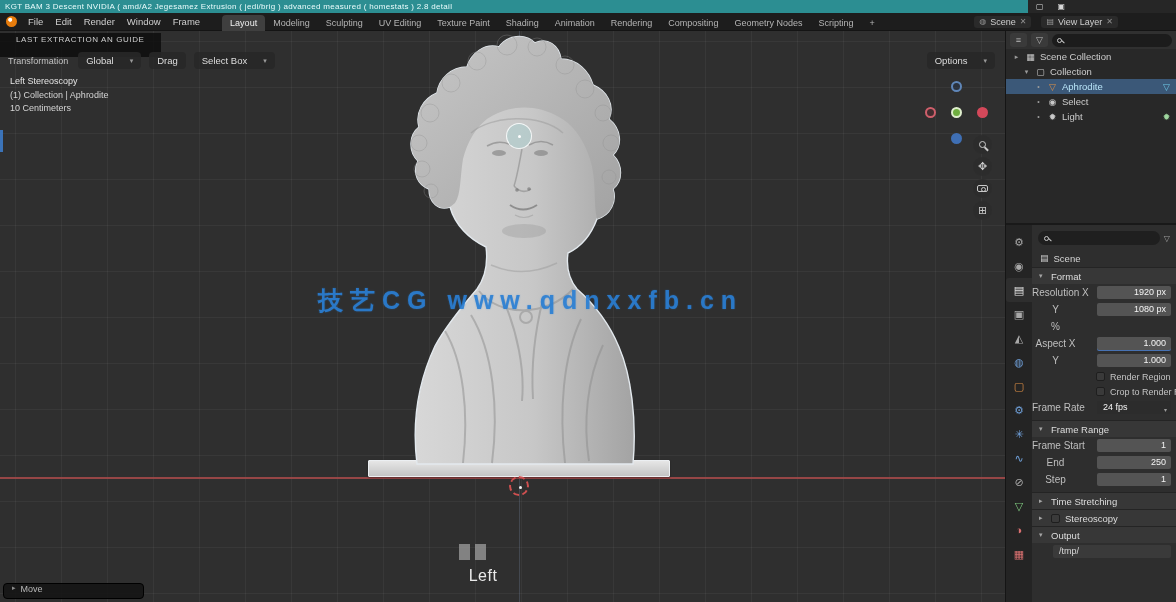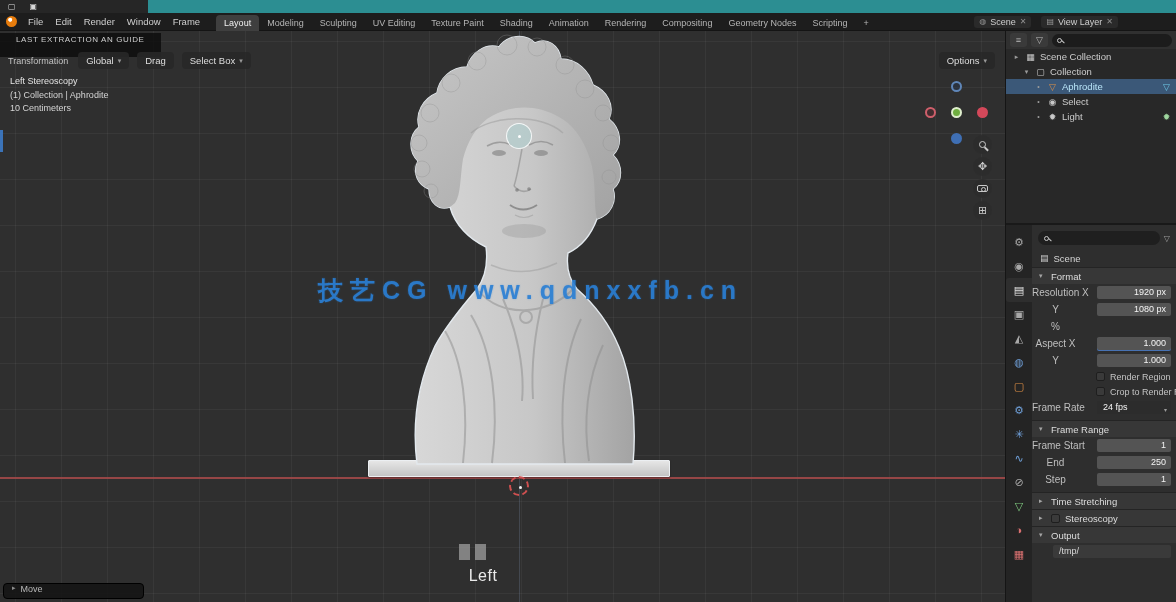--- a/index.html
+++ b/index.html
@@ -15,21 +15,21 @@
   .tb-right { width:148px; height:13px; background:#262626; display:flex;
     align-items:center; gap:14px; padding-left:8px; }
   .tb-btn { font-size:8px; color:#d8d8d8; cursor:default; }
 
   
   .menu-bar { position:absolute; top:13px; left:0; width:1176px; height:18px;
     background:#1d1d1d; display:flex; align-items:center; border-bottom:1px solid #141414; }
   .blender-logo { width:11px; height:11px; border-radius:50%; margin:0 5px 0 6px;
     background:radial-gradient(circle at 38% 34%, #ffffff 0 1.6px, #e87d0d 2.4px 100%); }
   .menu-item { font-size:9.5px; color:#cfcfcf; padding:0 6px; line-height:17px; }
-  .ws-tabs { display:flex; margin-left:10px; height:18px; align-items:flex-end; }
+  .ws-tabs { display:flex; margin-left:16px; height:18px; align-items:flex-end; }
   .ws-tab { font-size:9px; color:#b5b5b5; padding:0 8px; line-height:16px; height:16px;
     border-radius:4px 4px 0 0; white-space:nowrap; }
   .ws-tab.active { background:#3f3f3f; color:#efefef; }
   .mb-right { margin-left:auto; margin-right:58px; display:flex; align-items:center; gap:10px; }
   .mb-widget { display:flex; align-items:center; gap:4px; font-size:9px; color:#cfcfcf;
     background:#2a2a2a; border-radius:3px; padding:1px 5px; }
   .mb-ic { font-size:8px; color:#9f9f9f; }
   .mb-x { font-size:8px; color:#8f8f8f; }
 
   
@@ -42,21 +42,21 @@
       linear-gradient(90deg, rgba(255,255,255,.045) 1px, transparent 1px);
     background-size:46px 46px; background-position:15px 10px; overflow:hidden; }
 
   .vp-caption { position:absolute; top:2px; left:0; height:24px; line-height:14px;
     background:rgba(12,12,12,.82); color:#cfcfcf; font-size:8px; padding:0 16px;
     letter-spacing:.6px; }
 
   .vp-toolbar { position:absolute; top:21px; left:8px; display:flex; gap:8px; align-items:center; }
   .vp-mode-label { font-size:9px; color:#c2c2c2; margin-right:2px; }
   .vp-widget { background:rgba(40,40,40,.88); border-radius:4px; height:17px;
-    display:flex; align-items:center; gap:4px; padding:0 8px; font-size:9.5px; color:#dedede; }
+    display:flex; align-items:center; gap:16px; padding:0 8px; font-size:9.5px; color:#dedede; }
   .vp-chev { font-size:7px; color:#9a9a9a; }
   .vp-options { position:absolute; top:21px; right:10px; }
 
   .vp-overlay { position:absolute; top:44px; left:10px; font-size:9px; color:#d5d5d5;
     line-height:13.5px; }
   .vp-overlay .l1 { color:#e4e4e4; }
 
   .left-mark { position:absolute; left:0; top:99px; width:3px; height:22px;
     background:#3d7fd0; opacity:.85; }
 
@@ -94,21 +94,21 @@
     background:linear-gradient(#e6e6e6,#c4c4c4); border:1px solid #eceff2;
     border-radius:1px; box-shadow:0 1px 2px rgba(0,0,0,.4); }
   .statue { position:absolute; left:375px; top:0; width:290px; height:435px; }
 
   .move-gizmo { position:absolute; left:506px; top:92px; width:26px; height:26px;
     border:1.5px solid rgba(255,255,255,.85); border-radius:50%;
     background:rgba(140,212,212,.26); }
   .move-gizmo::after { content:""; position:absolute; left:11px; top:11px; width:3px;
     height:3px; border-radius:50%; background:#fff; }
 
-  .watermark { position:absolute; top:243px; left:318px; font-size:25px; font-weight:bold;
+  .watermark { position:absolute; top:253px; left:318px; font-size:25px; font-weight:bold;
     color:#2a7fd4; letter-spacing:7px; white-space:nowrap; opacity:.92;
     text-shadow:0 0 2px rgba(42,127,212,.45);text-align:center; }
 
   .pause-ind { position:absolute; left:459px; top:513px; display:flex; gap:5px; }
   .pause-ind span { width:11px; height:16px; background:#979797; opacity:.8; }
 
   .view-label { position:absolute; top:536px; left:438px; width:90px; text-align:center;
     font-size:16px; color:#eaeaea; letter-spacing:.5px; }
 
   .operator-box { position:absolute; left:3px; top:552px; width:141px; height:16px;
@@ -186,20 +186,21 @@
   .pchk .clbl { font-size:9px; color:#c3c3c3; white-space:nowrap; overflow:hidden; }
 
   .gap4 { height:4px; }
 </style>
 </head>
 <body>
 
 <div id="app">
 
   <div class="title-bar">
+    <span class="tb-text">KGT BAM 3 Descent NVIDIA ( amd/A2 Jegesamez Extrusion ( jedi/brig ) advanced measured ( homestats ) 2.8 detail</span>
     <div class="tb-right">
       <span class="tb-btn">▢</span>
       <span class="tb-btn">▣</span>
     </div>
   </div>
 
   <div class="menu-bar">
     <span class="blender-logo"></span>
     <span class="menu-item">File</span>
     <span class="menu-item">Edit</span>

